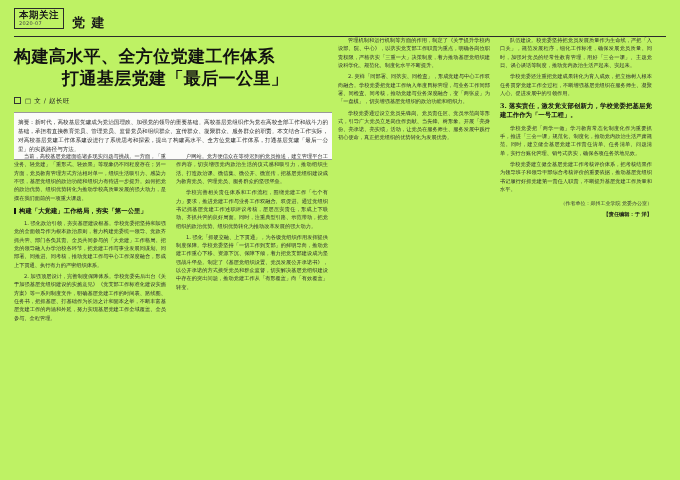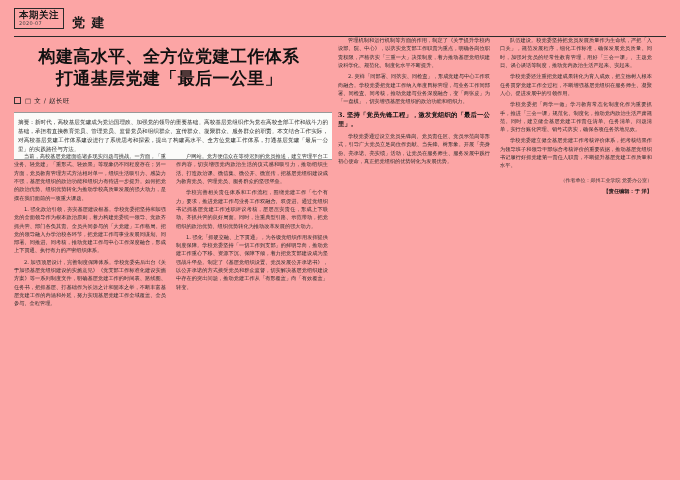--- a/index.html
+++ b/index.html
@@ -13,21 +13,21 @@
     font-family: "DejaVu Sans", "Liberation Sans", sans-serif;
     color: #1a1a1a;
     overflow: hidden;
   }
   .page {
     position: relative;
     width: 680px;
     height: 480px;
     box-sizing: border-box;
     padding: 8px 14px 8px 14px;
-    background: #fca5a5;
+    background: #bef264;
   }
   
   .masthead {
     display: flex;
     align-items: flex-start;
     gap: 8px;
     height: 26px;
     border-bottom: 1px solid #2b2b2b;
     padding-bottom: 2px;
   }
@@ -60,24 +60,24 @@
     margin-top: 8px;
     width: 310px;
   }
   .headline {
     font-family: "DejaVu Serif", "Liberation Serif", serif;
     font-weight: bold;
     font-size: 17px;
     line-height: 1.32;
     letter-spacing: 0.4px;
     color: #111;
-    text-align: center;
   }
   .headline .ln2 {
     display: block;
+    margin-left: 48px;
   }
   .byline {
     margin-top: 7px;
     font-size: 6.5px;
     color: #222;
     letter-spacing: 0.5px;
   }
   .byline .sq {
     display: inline-block;
     width: 5px;
@@ -178,41 +178,42 @@
       <span class="sq"></span><span>□ 文 / 赵长旺</span>
     </div>
     <div class="abstract">摘要：新时代，高校基层党建成为党治国理政、加强党的领导的重要基础。高校基层党组织作为党在高校全部工作和战斗力的基础，承担着直接教育党员、管理党员、监督党员和组织群众、宣传群众、凝聚群众、服务群众的职责。本文结合工作实际，对高校基层党建工作体系建设进行了系统思考和探索，提出了构建高水平、全方位党建工作体系，打通基层党建「最后一公里」的实践路径与方法。</div>
   </div>
 
   <div class="columns">
 
     <div class="col col-1">
       <div class="col-spacer-head"></div>
       <p>当前，高校基层党建面临诸多现实问题与挑战。一方面，「重业务、轻党建」「重形式、轻效果」等现象仍不同程度存在；另一方面，党员教育管理方式方法相对单一，组织生活吸引力、感染力不强，基层党组织的政治功能和组织力有待进一步提升。如何把党的政治优势、组织优势转化为推动学校高质量发展的强大动力，是摆在我们面前的一项重大课题。</p>
+      <h3 class="bar">构建「大党建」工作格局，夯实「第一公里」</h3>
       <p>1. 强化政治引领，夯实基层建设根基。学校党委把坚持和加强党的全面领导作为根本政治原则，着力构建党委统一领导、党政齐抓共管、部门各负其责、全员共同参与的「大党建」工作格局。把党的领导融入办学治校各环节，把党建工作与事业发展同谋划、同部署、同推进、同考核，推动党建工作与中心工作深度融合，形成上下贯通、执行有力的严密组织体系。</p>
       <p>2. 加强顶层设计，完善制度保障体系。学校党委先后出台《关于加强基层党组织建设的实施意见》《党支部工作标准化建设实施方案》等一系列制度文件，明确基层党建工作的时间表、路线图、任务书，把抓基层、打基础作为长远之计和固本之举，不断丰富基层党建工作的内涵和外延，努力实现基层党建工作全域覆盖、全员参与、全程管理。</p>
     </div>
 
     <div class="col col-2">
       <div class="col-spacer-head"></div>
       <p>户网站。党方便信众在等待迟到的党员推送，建立管理平台工作内容，切实增强党内政治生活的仪式感和吸引力，推动组织生活、打造政治课、微信集、微公开、微宣传，把基层党组织建设成为教育党员、管理党员、服务群众的坚强堡垒。</p>
       <p>学校完善相关责任体系和工作流程，围绕党建工作「七个有力」要求，推进党建工作与业务工作双融合、双促进。通过党组织书记抓基层党建工作述职评议考核，层层压实责任，形成上下联动、齐抓共管的良好局面。同时，注重典型引路、示范带动，把党组织的政治优势、组织优势转化为推动改革发展的强大动力。</p>
       <p>1. 强化「抓硬交融、上下贯通」，为各级党组织作用发挥提供制度保障。学校党委坚持「一切工作到支部」的鲜明导向，推动党建工作重心下移、资源下沉、保障下倾，着力把党支部建设成为坚强战斗堡垒。制定了《基层党组织设置、党员发展公开承诺书》，以公开承诺的方式接受党员和群众监督，切实解决基层党组织建设中存在的突出问题，推动党建工作从「有形覆盖」向「有效覆盖」转变。</p>
     </div>
 
     <div class="col col-3">
       <p class="flowtop">管理机制和运行机制等方面的作用，制定了《关于提升学校内设部、院、中心》，以落实党支部工作职责为重点，明确各岗位职责权限，严格落实「三重一大」决策制度，着力推动基层党组织建设科学化、规范化、制度化水平不断提升。</p>
       <p>2. 突样「同部署、同落实、同检查」，形成党建与中心工作双向融合。学校党委把党建工作纳入年度目标管理，与业务工作同部署、同检查、同考核，推动党建与业务深度融合，变「两张皮」为「一盘棋」，切实增强基层党组织的政治功能和组织力。</p>
-      <h3>3. 坚持「党员先锋工程」，激发党组织的「最后一公里」。</h3>
       <p>学校党委通过设立党员先锋岗、党员责任区、党员示范岗等形式，引导广大党员立足岗位作贡献、当先锋、树形象。开展「亮身份、亮承诺、亮实绩」活动，让党员在服务师生、服务发展中践行初心使命，真正把党组织的优势转化为发展优势。</p>
     </div>
 
     <div class="col col-4">
       <p class="flowtop">队伍建设。校党委坚持把党员发展质量作为生命线，严把「入口关」，规范发展程序，细化工作标准，确保发展党员质量。同时，加强对党员的经常性教育管理，用好「三会一课」、主题党日、谈心谈话等制度，推动党内政治生活严起来、实起来。</p>
       <p>学校党委还注重把党建成果转化为育人成效，把立德树人根本任务贯穿党建工作全过程，不断增强基层党组织在服务师生、凝聚人心、促进发展中的引领作用。</p>
+      <h3>3. 落实责任，激发党支部创新力，学校党委把基层党建工作作为「一号工程」。</h3>
       <p>学校党委把「两学一做」学习教育常态化制度化作为重要抓手，推进「三会一课」规范化、制度化，推动党内政治生活严肃规范。同时，建立健全基层党建工作责任清单、任务清单、问题清单，实行台账化管理、销号式落实，确保各项任务落地见效。</p>
       <p>学校党委建立健全基层党建工作考核评价体系，把考核结果作为领导班子和领导干部综合考核评价的重要依据，推动基层党组织书记履行好抓党建第一责任人职责，不断提升基层党建工作质量和水平。</p>
       <div class="footer-note">（作者单位：郑州工业学院 党委办公室）</div>
       <div class="editor">【责任编辑：于 洋】</div>
     </div>
 
   </div>
 </div>
 
 </body></html>

